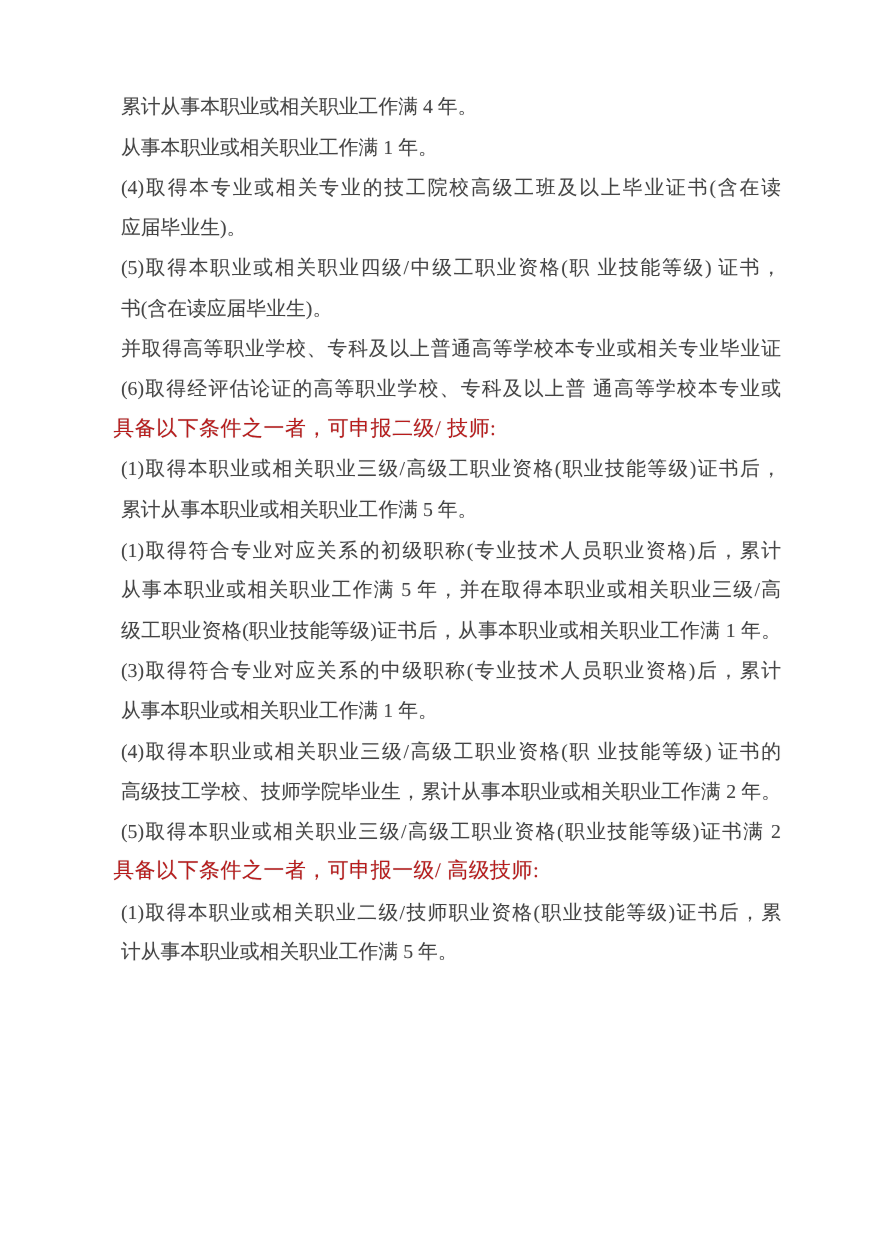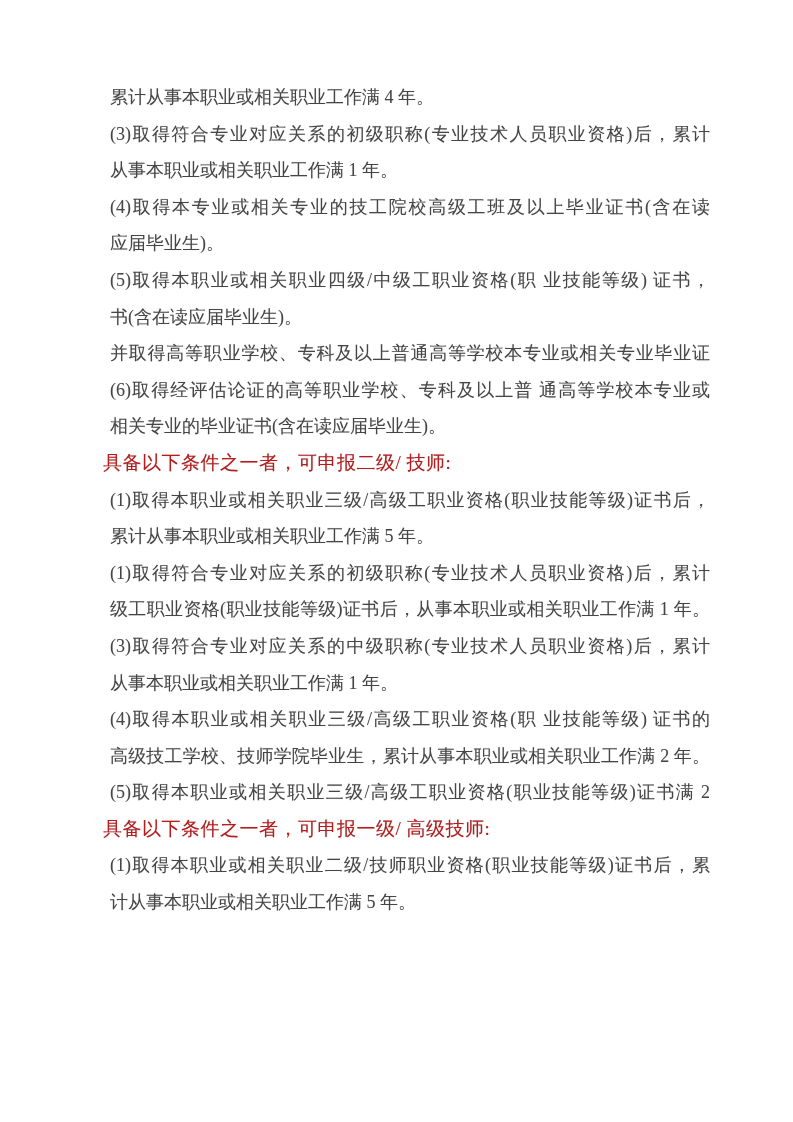--- a/index.html
+++ b/index.html
@@ -44,51 +44,50 @@
 </head>
 <body>
 
 <div class="doc">
 
   <div class="para item">
     <div class="line">累计从事本职业或相关职业工作满 4 年。</div>
   </div>
 
   <div class="para item">
-    <div class="line j">(3)取得符合专业对应关系的初级职称(专业技术人员职业资格)后，累计</div>
     <div class="line">从事本职业或相关职业工作满 1 年。</div>
   </div>
 
   <div class="para item">
     <div class="line j">(4)取得本专业或相关专业的技工院校高级工班及以上毕业证书(含在读</div>
     <div class="line">应届毕业生)。</div>
   </div>
 
   <div class="para item">
     <div class="line j">(5)取得本职业或相关职业四级/中级工职业资格(职 业技能等级) 证书，</div>
     <div class="line">书(含在读应届毕业生)。</div>
     <div class="line j">并取得高等职业学校、专科及以上普通高等学校本专业或相关专业毕业证</div>
   </div>
 
   <div class="para item">
     <div class="line j">(6)取得经评估论证的高等职业学校、专科及以上普 通高等学校本专业或</div>
-    <div class="line">相关专业的毕业证书(含在读应届毕业生)。</div>
   </div>
 
   <div class="para heading">
     <div class="line">具备以下条件之一者，可申报二级/ 技师:</div>
   </div>
 
   <div class="para item">
     <div class="line j">(1)取得本职业或相关职业三级/高级工职业资格(职业技能等级)证书后，</div>
     <div class="line">累计从事本职业或相关职业工作满 5 年。</div>
   </div>
 
   <div class="para item">
     <div class="line j">(1)取得符合专业对应关系的初级职称(专业技术人员职业资格)后，累计</div>
+    <div class="line j">从事本职业或相关职业工作满 5 年，并在取得本职业或相关职业三级/高</div>
     <div class="line j">级工职业资格(职业技能等级)证书后，从事本职业或相关职业工作满 1 年。</div>
   </div>
 
   <div class="para item">
     <div class="line j">(3)取得符合专业对应关系的中级职称(专业技术人员职业资格)后，累计</div>
     <div class="line">从事本职业或相关职业工作满 1 年。</div>
   </div>
 
   <div class="para item">
     <div class="line j">(4)取得本职业或相关职业三级/高级工职业资格(职 业技能等级) 证书的</div>

